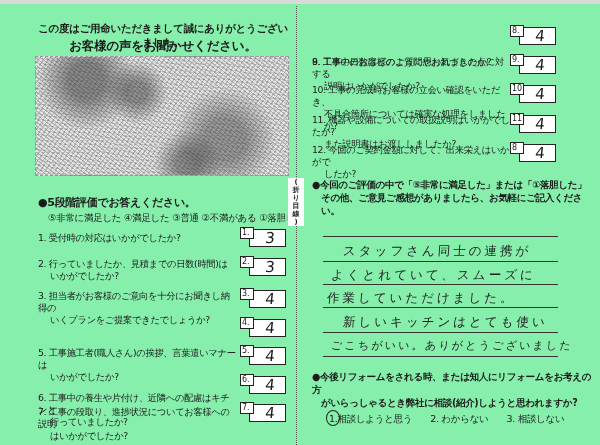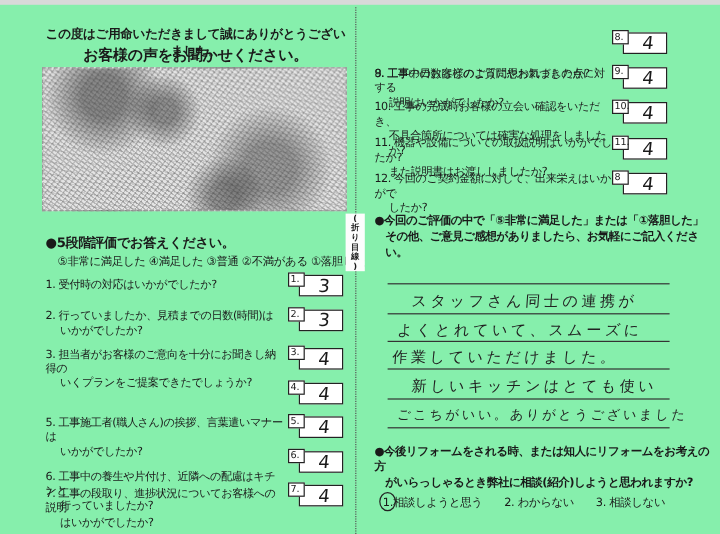--- a/index.html
+++ b/index.html
@@ -48,21 +48,21 @@
   .comment-head { position: absolute; left: 312px; top: 178px; font-size: 9.6px; font-weight: bold; line-height: 13px; letter-spacing: -0.4px; width: 280px; }
   .comment-head .l2, .comment-head .l3 { padding-left: 9px; display: block; }
 
   .lines { position: absolute; left: 323px; top: 236px; width: 235px; }
   .ruled { position: absolute; left: 0; width: 235px; height: 0; border-top: 1.5px solid #333; }
   .hw { position: absolute; left: 2px; width: 250px; font-family: "DejaVu Sans", sans-serif; font-size: 12.5px; letter-spacing: 3px; font-weight: normal; color: #222; white-space: nowrap; transform: skewX(-4deg); }
 
   .ref-head { position: absolute; left: 312px; top: 370px; font-size: 9.6px; font-weight: bold; line-height: 13px; letter-spacing: -0.4px; width: 285px; }
   .ref-head .l2 { padding-left: 9px; display: block; }
   .ref-note { position: absolute; left: 321px; top: 398px; font-size: 8.8px; letter-spacing: -0.3px; }
-  .options { position: absolute; left: 319px; top: 413px; font-size: 9.5px; letter-spacing: -0.3px; display: flex; }
+  .options { position: absolute; left: 329px; top: 413px; font-size: 9.5px; letter-spacing: -0.3px; display: flex; }
   .opt { margin-right: 18px; position: relative; }
   .opt1-circle { position: absolute; left: -3px; top: -3px; width: 14px; height: 16px; border: 1.3px solid #222; border-radius: 50%; }
 </style>
 </head>
 <body>
 
 <div class="page">
   <div class="topbar"></div>
 
   <div class="title1">この度はご用命いただきまして誠にありがとうございました。</div>

